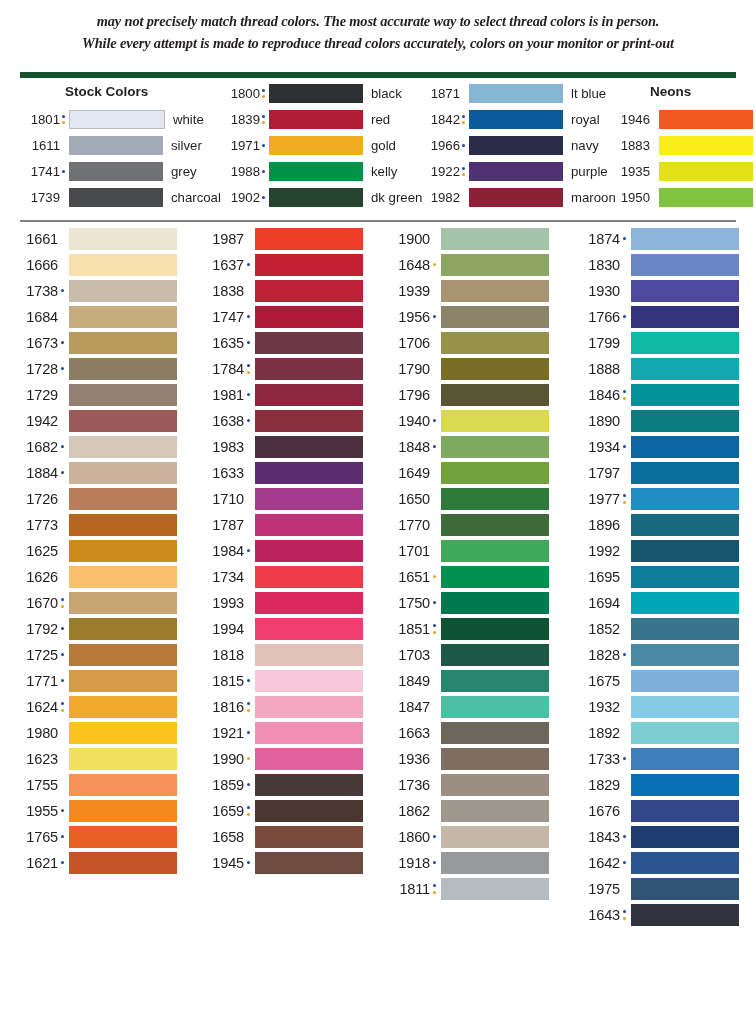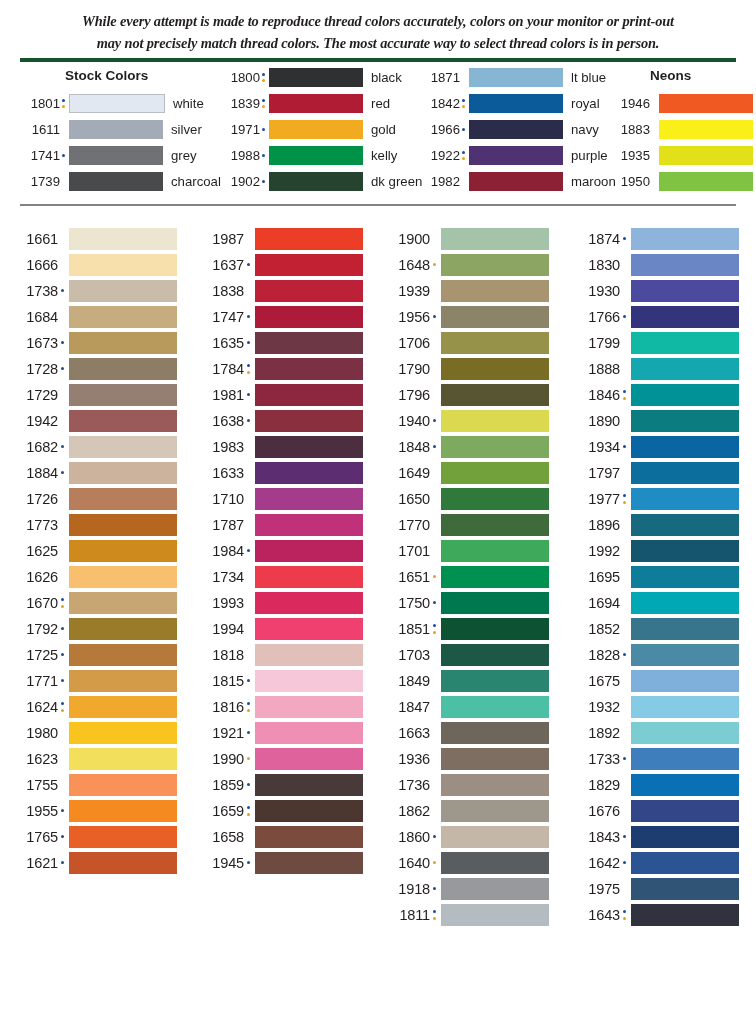--- a/index.html
+++ b/index.html
@@ -20,22 +20,22 @@
     font-size:14.4px;
     line-height:1.55;
     letter-spacing:-0.15px;
     color:#231f20;
     font-family:"Liberation Serif", serif;
   }
   #disclaimer .l{display:block;}
   #disclaimer .l1{padding:0 14px;}
   
   #stock-panel{
-    position:absolute;left:20px;top:58px;width:716px;height:142px;
-    border-top:4px solid #14532d;
+    position:absolute;left:20px;top:72px;width:716px;height:142px;
+    border-top:6px solid #14532d;
     border-bottom:2px solid #808285;
   }
   .stock-group{position:absolute;top:0;}
   .sg-head{
     font-weight:bold;font-size:13.5px;
     position:absolute;white-space:nowrap;
   }
   .srow{
     position:absolute;height:22px;display:flex;align-items:center;
   }
@@ -80,22 +80,22 @@
   .mk-g.dbl i.o{top:12.5px;}
   .mk-g.orange i.o{top:9px;}
   .sw{
     width:108px;height:22px;display:inline-block;
   }
 </style>
 </head>
 <body>
 
 <div id="disclaimer">
+  <span class="l l2">may not precisely match thread colors. The most accurate way to select thread colors is in person.</span>
   <span class="l l1">While every attempt is made to reproduce thread colors accurately, colors on your monitor or print-out</span>
-  <span class="l l2">may not precisely match thread colors. The most accurate way to select thread colors is in person.</span>
 </div>
 
 <div id="stock-panel">
     <div class="stock-group" style="left: 0px;">
       <div class="sg-head" style="left: 45px; top: 6px;">Stock Colors</div>
       <div class="srow" style="top: 30px; left: 0px;">
         <span class="scode" style="width: 40px;">1801</span>
         <span class="mk dbl">
           <i class="b"></i>
           <i class="o"></i>
@@ -679,27 +679,20 @@
         <span class="sw" style="background: rgb(158, 151, 140);"></span>
       </div>
       <div class="row">
         <span class="code">1860</span>
         <span class="mk-g dot">
           <i class="b"></i>
         </span>
         <span class="sw" style="background: rgb(196, 183, 167);"></span>
       </div>
       <div class="row">
-        <span class="code">1640</span>
-        <span class="mk-g orange">
-          <i class="o"></i>
-        </span>
-        <span class="sw" style="background: rgb(89, 93, 96);"></span>
-      </div>
-      <div class="row">
         <span class="code">1918</span>
         <span class="mk-g dot">
           <i class="b"></i>
         </span>
         <span class="sw" style="background: rgb(152, 153, 156);"></span>
       </div>
       <div class="row">
         <span class="code">1811</span>
         <span class="mk-g dbl">
           <i class="b"></i>

